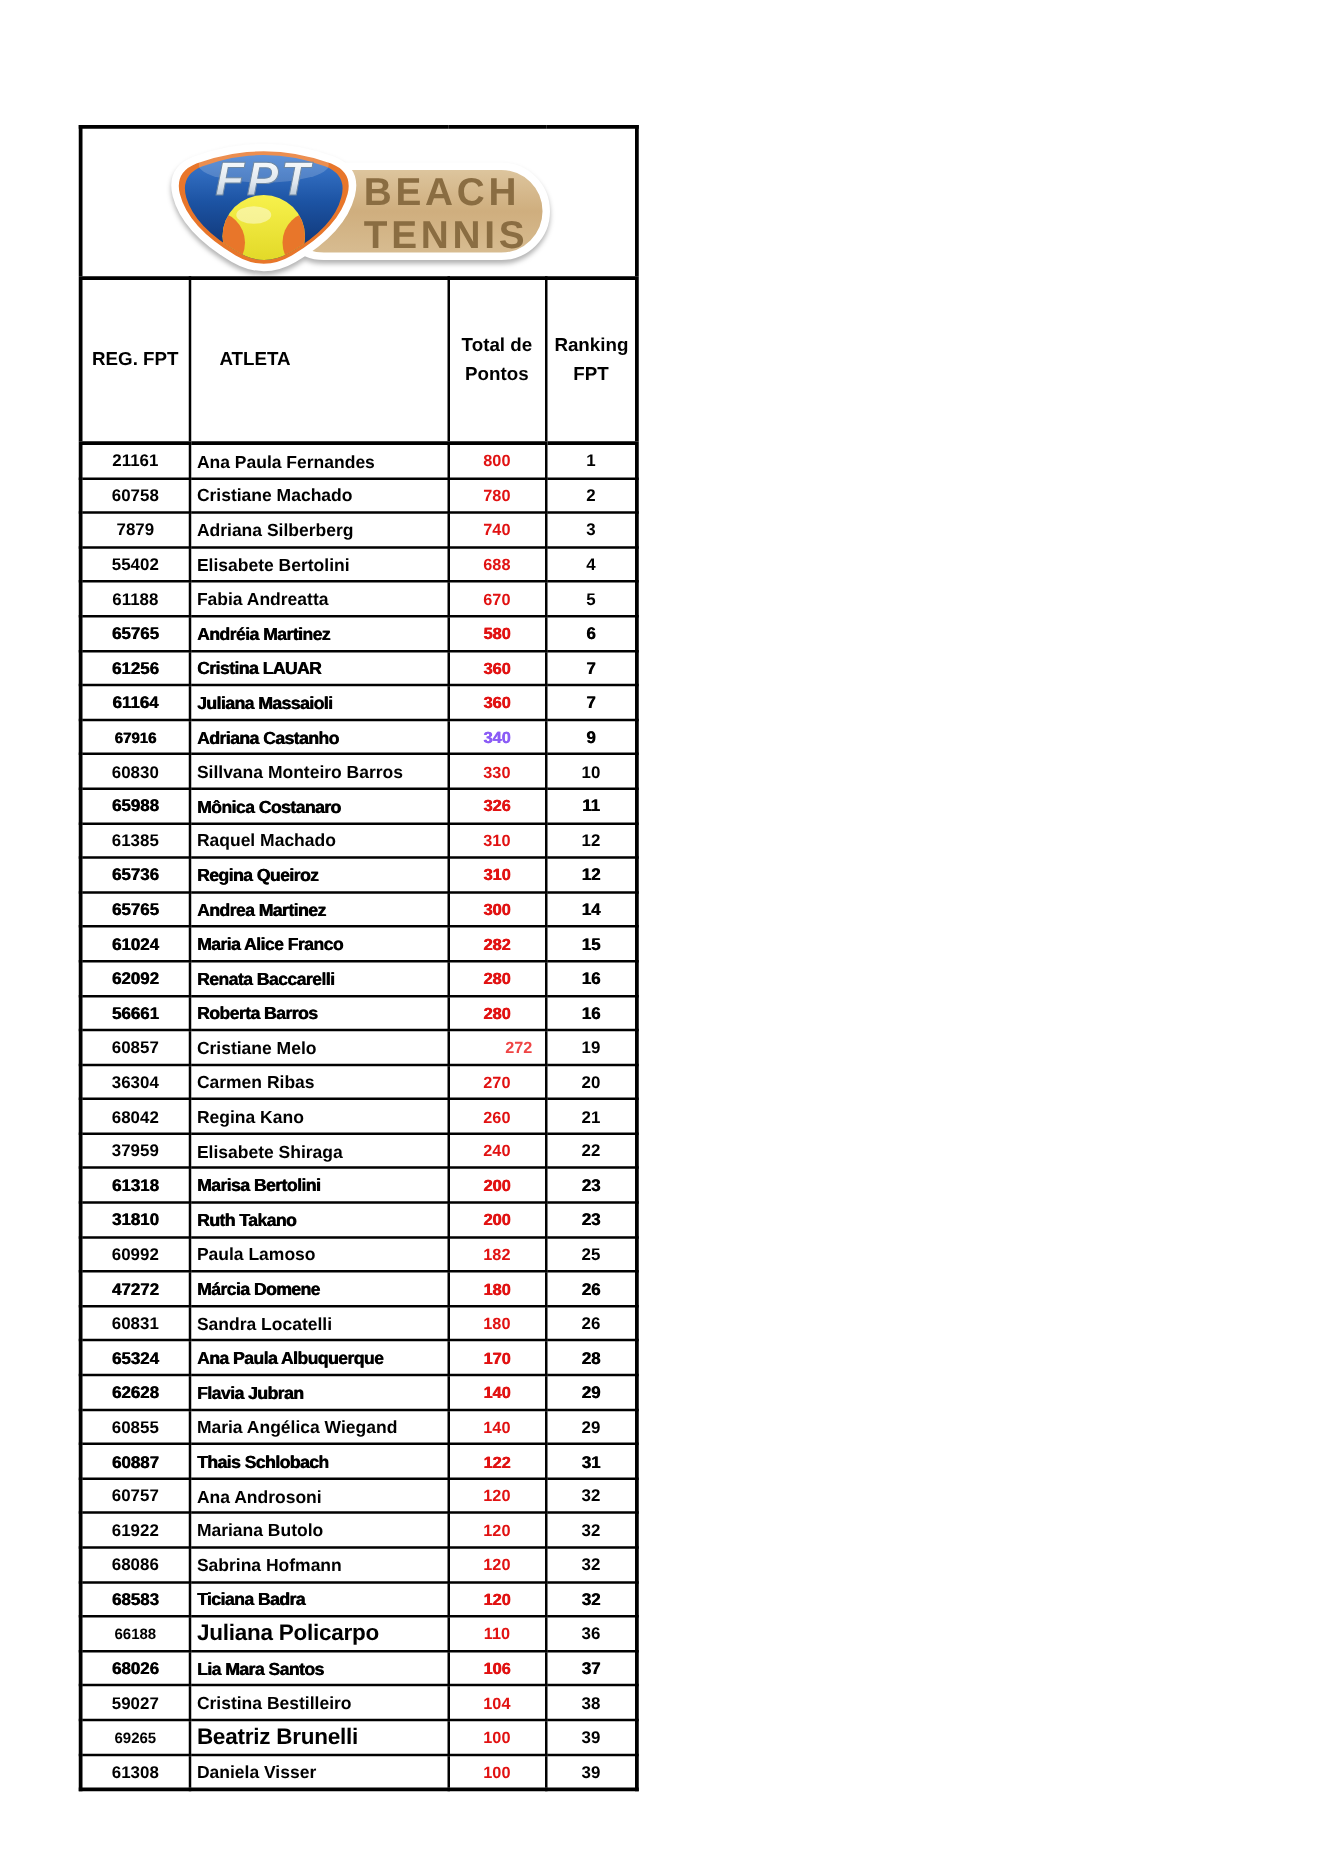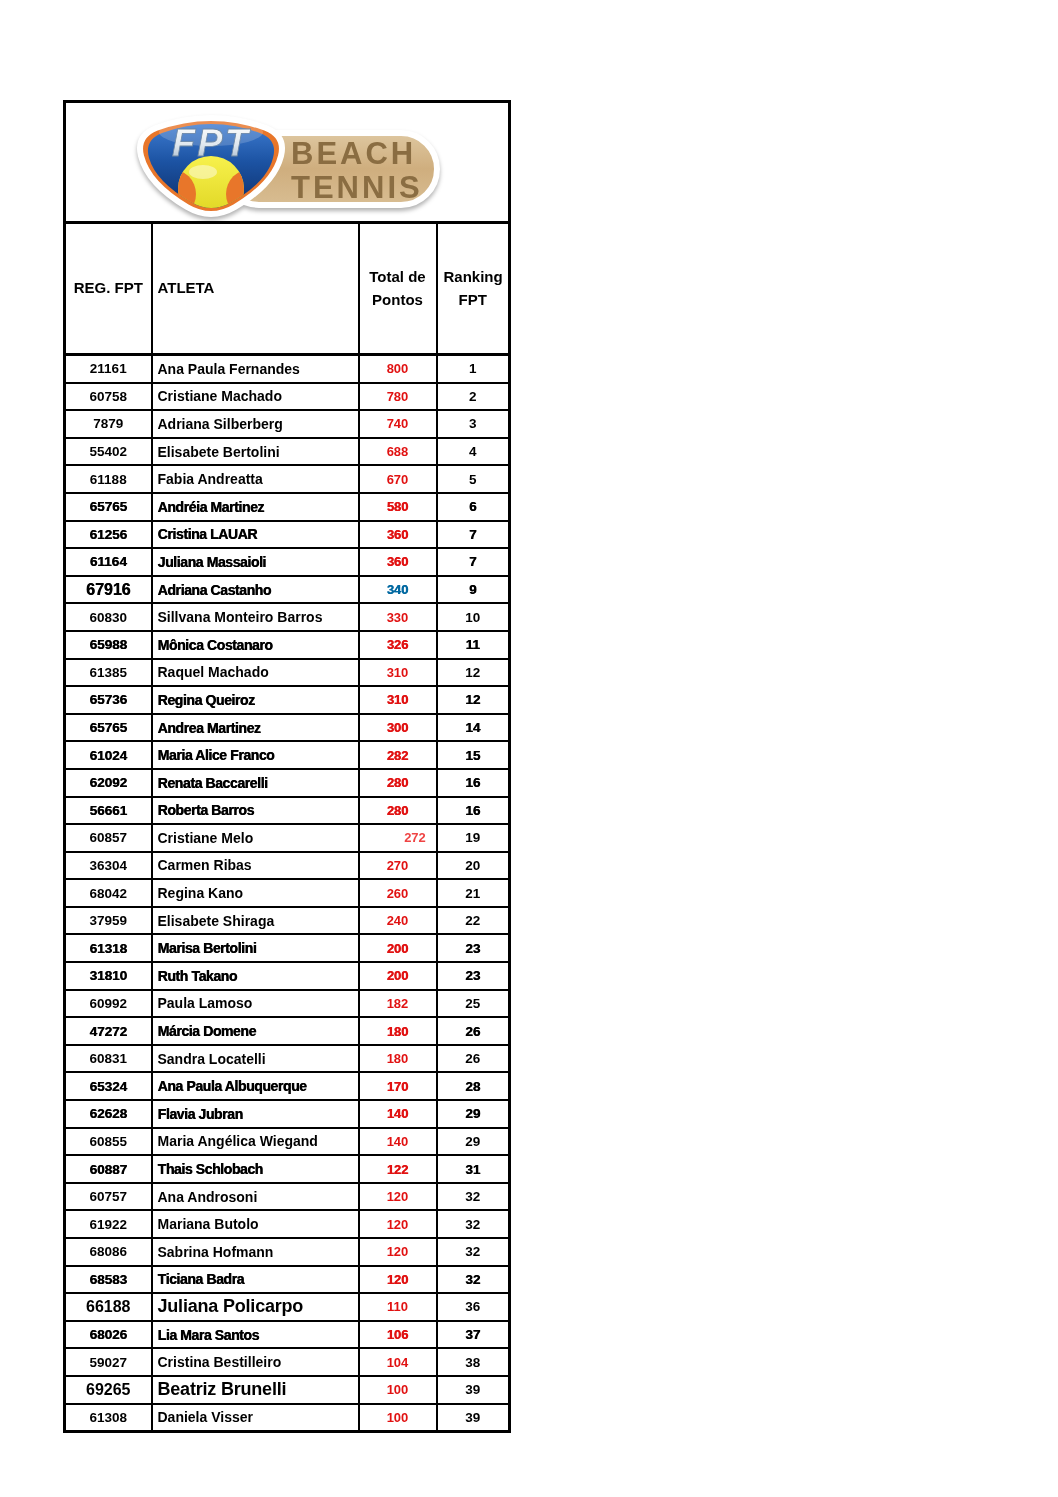--- a/index.html
+++ b/index.html
@@ -6,31 +6,31 @@
   .page{position:relative;width:1058px;height:1497px;background:#ffffff;overflow:hidden;
         font-family:"Liberation Sans",sans-serif;}
   table.rank{position:absolute;left:63px;top:100px;width:445px;border-collapse:collapse;
         table-layout:fixed;border:3px solid #000;background:#fff;}
   td,th{border:2px solid #000;overflow:hidden;white-space:nowrap;}
   .logo-cell{height:116px;border-bottom:3px solid #000;text-align:center;vertical-align:middle;}
   .logo-cell svg{filter:drop-shadow(0 3px 2px rgba(0,0,0,0.30));vertical-align:middle;}
   th{height:127px;border-bottom:3px solid #000;font-size:15px;font-weight:bold;color:#000;
      vertical-align:middle;white-space:normal;line-height:1.5;}
   th.h-reg{text-align:center;margin-top:36px;}
-  th.h-name{text-align:left;padding-left:5px;}
+  th.h-name{text-align:left;padding-left:23px;}
   th.h-pts,th.h-rank{text-align:center;padding:0 6px;}
   td{height:23.6px;font-weight:bold;font-size:13.5px;color:#000;vertical-align:middle;}
   td.reg{text-align:center;}
   td.name{text-align:left;padding-left:5px;font-size:14px;}
   td.pts{text-align:center;font-size:13px;}
   td.rank{text-align:center;}
   tr.narrow td.reg, tr.narrow td.name, tr.narrow td.pts, tr.narrow td.rank{
      text-shadow:0.5px 0 0 currentColor;}
   tr.narrow td.name{letter-spacing:-0.4px;}
-  td.reg.big{font-size:16px;}
+  td.reg.big{font-size:12px;}
   td.name.big{font-size:18px;letter-spacing:-0.2px;}
   .banner-text{font-weight:bold;letter-spacing:3px;}
 </style>
 </head>
 <body>
 
 <div class="page">
   <table class="rank">
     <colgroup>
       <col style="width:87px">
@@ -144,21 +144,21 @@
     </tr>
         <tr class="narrow">
       <td class="reg">61164</td>
       <td class="name">Juliana Massaioli</td>
       <td class="pts" style="color: rgb(225, 18, 18);">360</td>
       <td class="rank">7</td>
     </tr>
         <tr class="narrow">
       <td class="reg big">67916</td>
       <td class="name">Adriana Castanho</td>
-      <td class="pts" style="color: #0369a1;">340</td>
+      <td class="pts" style="color: #8b5cf6;">340</td>
       <td class="rank">9</td>
     </tr>
         <tr>
       <td class="reg">60830</td>
       <td class="name">Sillvana Monteiro Barros</td>
       <td class="pts" style="color: rgb(225, 18, 18);">330</td>
       <td class="rank">10</td>
     </tr>
         <tr class="narrow">
       <td class="reg">65988</td>

